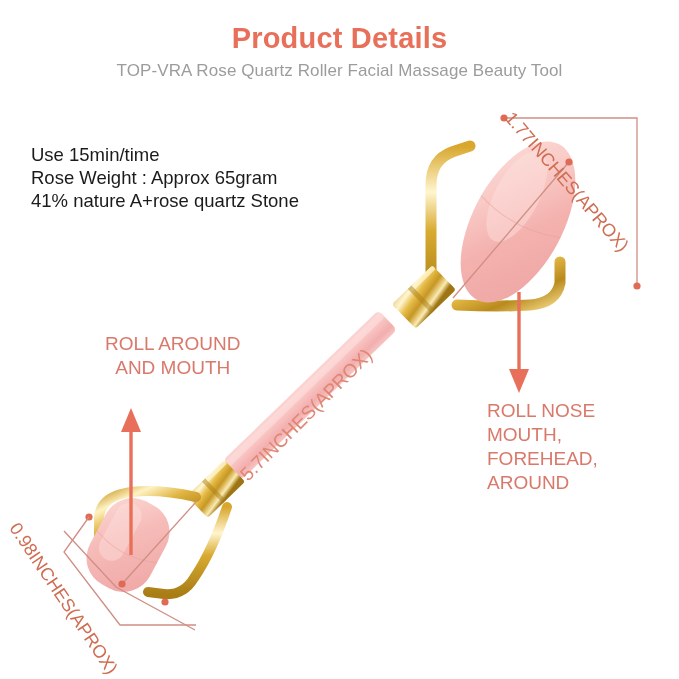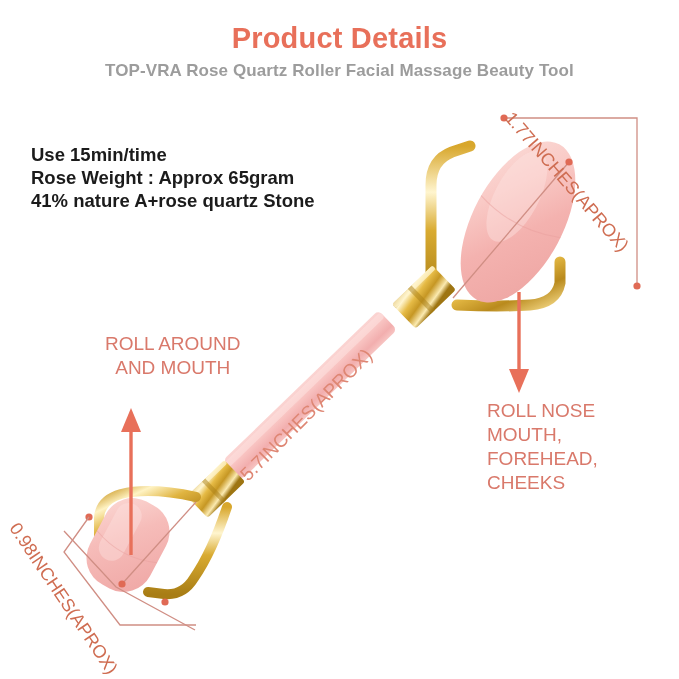--- a/index.html
+++ b/index.html
@@ -16,29 +16,29 @@
   .title{
     position:absolute;left:0;top:22px;width:679px;
     text-align:center;
     font-size:29px;font-weight:bold;
     color:#e8705a;
     letter-spacing:.2px;
   }
   .subtitle{
     position:absolute;left:0;top:61px;width:679px;
     text-align:center;
-    font-size:17px;font-weight:700;
+    font-size:17px;font-weight:400;
     color:#9c9c9c;
     letter-spacing:.1px;
   }
 
   
   .spec{
     position:absolute;left:31px;top:143px;
-    font-size:18.5px;font-weight:bold;color:#1b1b1b;
+    font-size:18.5px;font-weight:normal;color:#1b1b1b;
     line-height:23px;white-space:nowrap;
   }
   .spec div{margin:0;padding:0;}
 
   
   .ann{
     position:absolute;
     color:#d9796b;
     font-size:19px;line-height:24px;
     font-weight:400;white-space:nowrap;
@@ -209,16 +209,16 @@
 
   <div class="ann ann-left">
     <div>ROLL AROUND</div>
     <div>AND MOUTH</div>
   </div>
 
   <div class="ann ann-right">
     <div>ROLL NOSE</div>
     <div>MOUTH,</div>
     <div>FOREHEAD,</div>
-    <div>CHEEKS</div>
+    <div>AROUND</div>
   </div>
 
 </div>
 
 </body></html>

